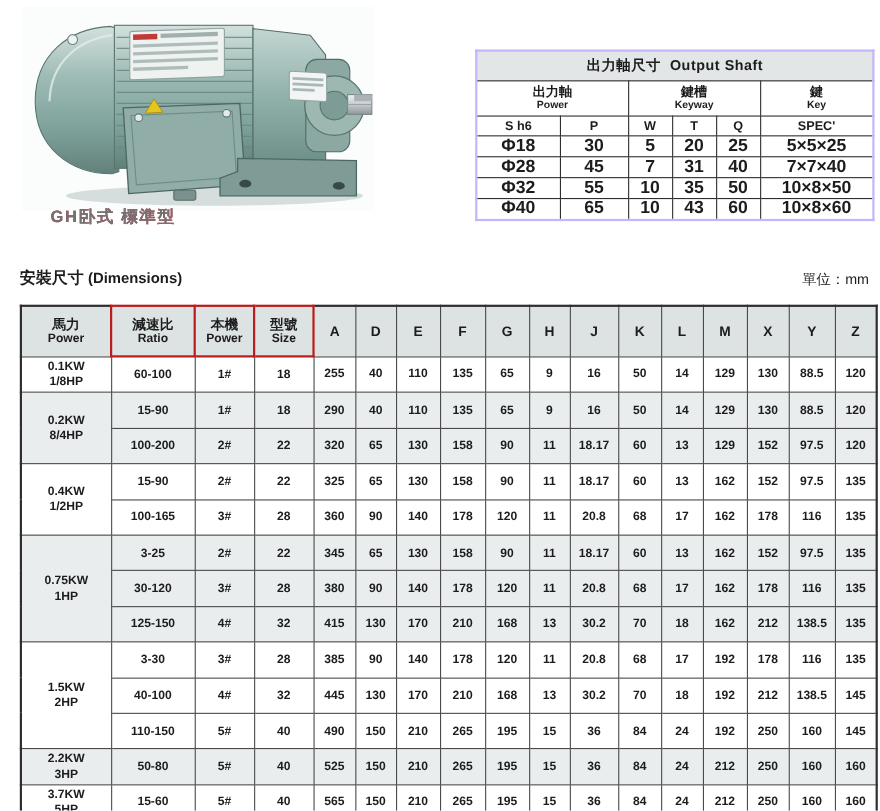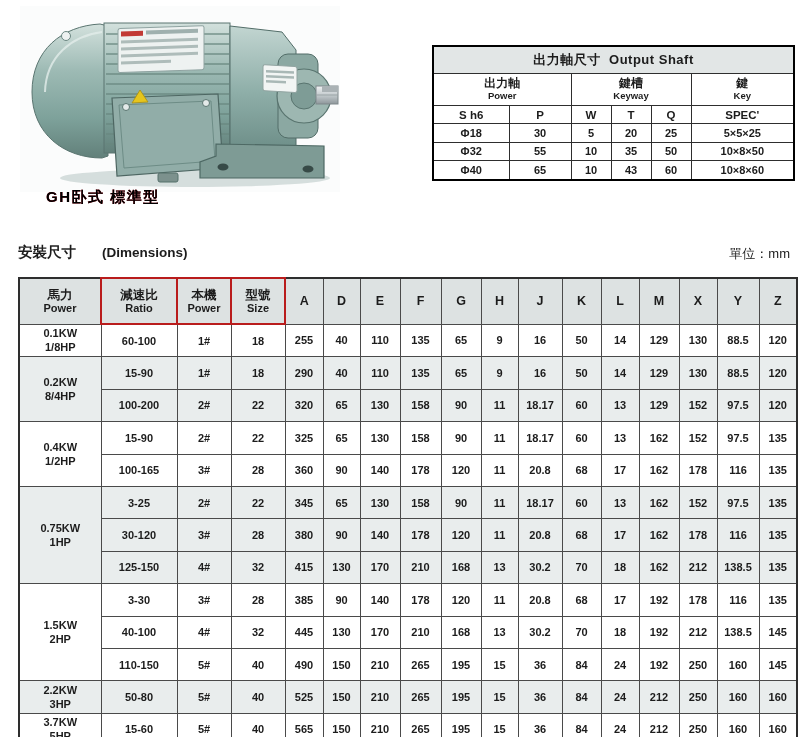--- a/index.html
+++ b/index.html
@@ -4,37 +4,37 @@
 <style>
   html,body{margin:0;padding:0;background:#ffffff;}
   .page{
     position:relative;width:800px;height:737px;background:#ffffff;
     font-family:"Liberation Sans","DejaVu Sans",sans-serif;color:#1c1c1c;overflow:hidden;
   }
   
   .motor-fig{position:absolute;left:20px;top:6px;width:320px;height:186px;}
   .motor-caption{
     position:absolute;left:46px;top:188px;font-size:15px;font-weight:bold;
-    color:#000000;letter-spacing:1.5px;text-shadow:0 0 .6px #c8192b;
+    color:#737373;letter-spacing:1.5px;text-shadow:0 0 .6px #c8192b;
   }
   
   .os-table{
     position:absolute;left:432px;top:45px;width:363px;border-collapse:collapse;
-    table-layout:fixed;border:2px solid #000000;
+    table-layout:fixed;border:2px solid #c4b5fd;
   }
   .os-table th,.os-table td{border:1px solid #2e2e2e;text-align:center;vertical-align:middle;padding:0;}
   .os-title-row th{background:#e2e6e6;height:26px;font-size:13px;font-weight:bold;letter-spacing:.5px;}
   .os-group-row th{height:31px;background:#fff;}
   .zh{font-size:12px;font-weight:bold;line-height:1.15;display:block;}
   .en{font-size:9.5px;font-weight:bold;line-height:1.1;display:block;}
   .os-cols-row th{height:17px;font-size:11.5px;font-weight:bold;}
-  .os-table tbody td{height:17.5px;font-size:11px;font-weight:bold;}
+  .os-table tbody td{height:17.5px;font-size:16px;font-weight:bold;}
   
   .sec-title{position:absolute;left:18px;top:243px;font-size:14.5px;font-weight:bold;}
-  .sec-title .paren{font-size:13.5px;margin-left:22px;}
+  .sec-title .paren{font-size:13.5px;}
   .unit-label{position:absolute;right:10px;top:245px;font-size:13px;}
   .unit-label .uzh{font-weight:normal;}
   
   .dim-table{
     position:absolute;left:18px;top:277px;width:772px;border-collapse:collapse;
     table-layout:fixed;border:2px solid #2e2e2e;
   }
   .dim-table th,.dim-table td{border:1px solid #4a4a4a;text-align:center;vertical-align:middle;padding:0;}
   .dim-table thead th{background:#dde2e2;height:44px;font-size:12.5px;font-weight:bold;}
   .dim-table thead th.thickbox{border:2px solid #b91c1c;}
@@ -175,20 +175,28 @@
       </tr>
     </thead>
     <tbody id="os-body">
         <tr>
           <td>Φ18</td>
           <td>30</td>
           <td>5</td>
           <td>20</td>
           <td>25</td>
           <td>5×5×25</td>
+        </tr>
+        <tr>
+          <td>Φ28</td>
+          <td>45</td>
+          <td>7</td>
+          <td>31</td>
+          <td>40</td>
+          <td>7×7×40</td>
         </tr>
         <tr>
           <td>Φ32</td>
           <td>55</td>
           <td>10</td>
           <td>35</td>
           <td>50</td>
           <td>10×8×50</td>
         </tr>
         <tr>

